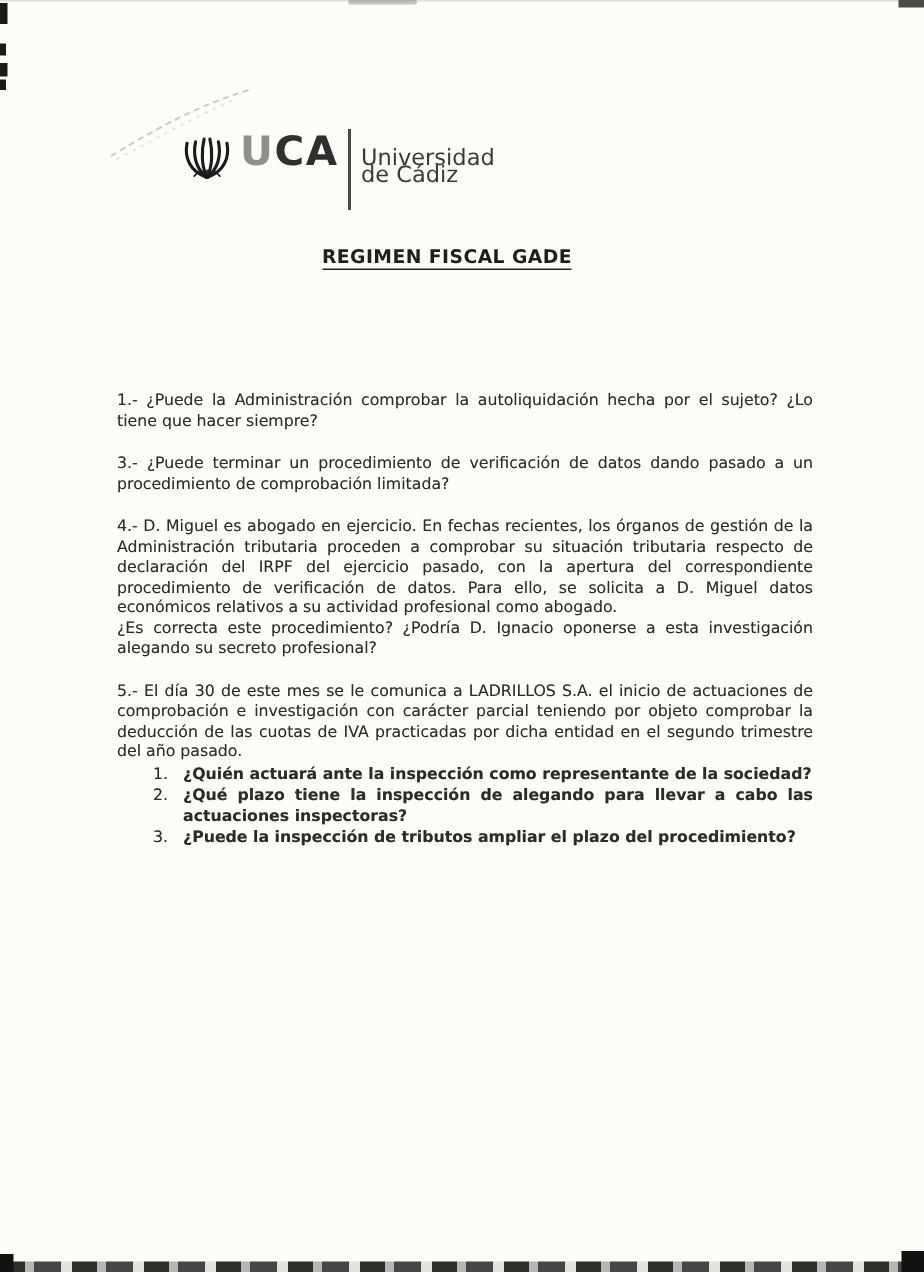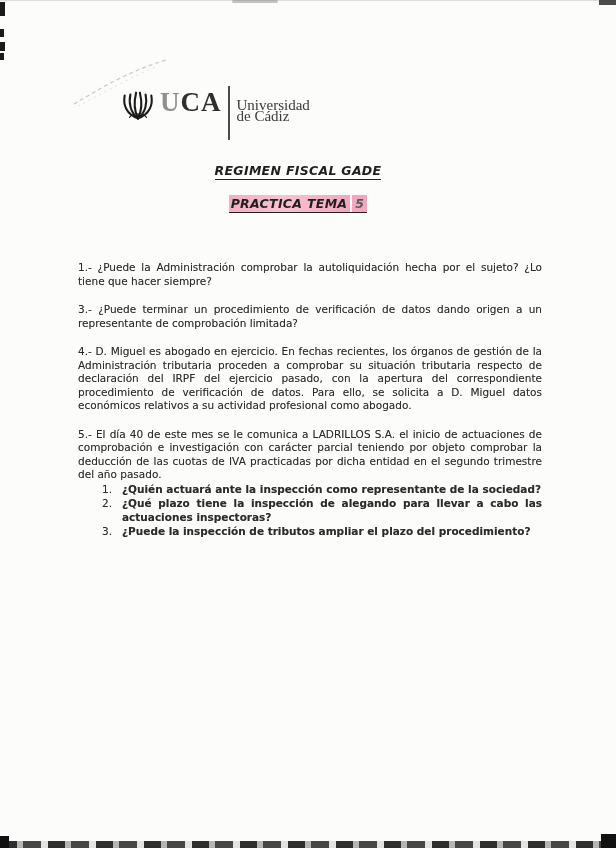--- a/index.html
+++ b/index.html
@@ -23,34 +23,34 @@
     background:repeating-linear-gradient(90deg,
       rgba(18,18,18,0.88) 0 17px,
       rgba(95,95,95,0.45) 17px 23px,
       rgba(30,30,30,0.82) 23px 41px,
       rgba(150,150,150,0.25) 41px 48px);
   }
   .corner-bl { position:absolute; left:0;  bottom:0; width:9px;  height:12px; background:#111; }
   .corner-br { position:absolute; right:0; bottom:0; width:15px; height:14px; background:#111; }
   .pencil { position:absolute; left:68px; top:52px; }
   
-  .logo-row { position:absolute; top:84px; left:118px; display:flex; align-items:flex-start;font-family:Liberation Serif, serif; }
+  .logo-row { position:absolute; top:84px; left:118px; display:flex; align-items:flex-start; }
   .emblem { margin-top:2px; }
   .acronym {
     display:inline-block; margin-left:2px; font-size:27px; font-weight:700;
     letter-spacing:1px; color:#2f2f2f; line-height:36px;
   }
   .acronym::first-letter { color:#8f8f8f; }
   .logo-divider { width:2px; height:54px; background:#4a4a4a; margin:2px 7px 0 6px; }
   .uni-name { margin-top:16px; font-size:15px; line-height:11px; color:#3a3a3a; }
   
   .title-line { position:absolute; left:0; width:596px; text-align:center; font-size:12.5px; font-weight:700; letter-spacing:0.3px; color:#1f1f1f; }
   .title-course { top:163px; }
   .title-practice { top:196px; }
-  .underlined { display:inline-block; border-bottom:1.6px solid #222; padding-bottom:1px;font-style:italic; }
+  .underlined { display:inline-block; border-bottom:1.6px solid #222; padding-bottom:1px; }
   .hl { background:linear-gradient(90deg,#f3aec4 0%,#f8c2d2 45%,#f2a6bf 100%); padding:1px 3px 1px 2px; }
   .hl-num { background:#f2a6bf; color:#5a5a5a; padding:1px 3px; margin-left:2px; }
   
   .content { position:absolute; top:261px; left:78px; width:464px; font-size:10.5px; line-height:13.5px; text-align:justify; text-shadow:0 0 0.4px rgba(0,0,0,0.3); }
   .q { margin:0 0 15px 0; }
   .q p { margin:0; }
   .sublist { margin-top:1px; }
   .subitem { display:flex; margin:0 0 1px 24px; }
   .subnum { flex:none; width:20px; }
   .subtext { flex:1; text-align:justify;font-weight:bold; }
@@ -92,43 +92,39 @@
     <div class="logo-divider"></div>
     <div class="uni-name">
       <div>Universidad</div>
       <div>de Cádiz</div>
     </div>
   </div>
 
   <div class="title-line title-course">
     <span class="underlined">REGIMEN FISCAL GADE</span>
   </div>
-  <div class="title-line title-practice">
-    <span class="underlined">
-      <span class="hl">PRACTICA TEMA</span><span class="hl-num">5</span>
-    </span>
-  </div>
 
   <div class="content">
 
     <div class="q">
       <p><span>1.-</span> <span>¿Puede la Administración comprobar la autoliquidación hecha por el sujeto? ¿Lo tiene que hacer siempre?</span></p>
     </div>
 
 
     <div class="q">
-      <p><span>3.-</span> <span>¿Puede terminar un procedimiento de verificación de datos dando origen a un representante de comprobación limitada?</span></p>
+      <p><span>3.-</span> <span>¿Puede terminar un procedimiento de verificación de datos dando pasado a un procedimiento de comprobación limitada?</span></p>
     </div>
 
     <div class="q">
       <p><span>4.-</span> <span>D. Miguel es abogado en ejercicio. En fechas recientes, los órganos de gestión de la Administración tributaria proceden a comprobar su situación tributaria respecto de declaración del IRPF del ejercicio pasado, con la apertura del correspondiente procedimiento de verificación de datos. Para ello, se solicita a D. Miguel datos económicos relativos a su actividad profesional como abogado.</span></p>
+      <p>¿Es correcta este procedimiento? ¿Podría D. Ignacio oponerse a esta investigación alegando su secreto profesional?</p>
     </div>
 
     <div class="q">
-      <p><span>5.-</span> <span>El día 40 de este mes se le comunica a LADRILLOS S.A. el inicio de actuaciones de comprobación e investigación con carácter parcial teniendo por objeto comprobar la deducción de las cuotas de IVA practicadas por dicha entidad en el segundo trimestre del año pasado.</span></p>
+      <p><span>5.-</span> <span>El día 30 de este mes se le comunica a LADRILLOS S.A. el inicio de actuaciones de comprobación e investigación con carácter parcial teniendo por objeto comprobar la deducción de las cuotas de IVA practicadas por dicha entidad en el segundo trimestre del año pasado.</span></p>
       <div class="sublist">
         <div class="subitem">
           <span class="subnum">1.</span>
           <span class="subtext">¿Quién actuará ante la inspección como representante de la sociedad?</span>
         </div>
         <div class="subitem">
           <span class="subnum">2.</span>
           <span class="subtext">¿Qué plazo tiene la inspección de alegando para llevar a cabo las actuaciones inspectoras?</span>
         </div>
         <div class="subitem">

